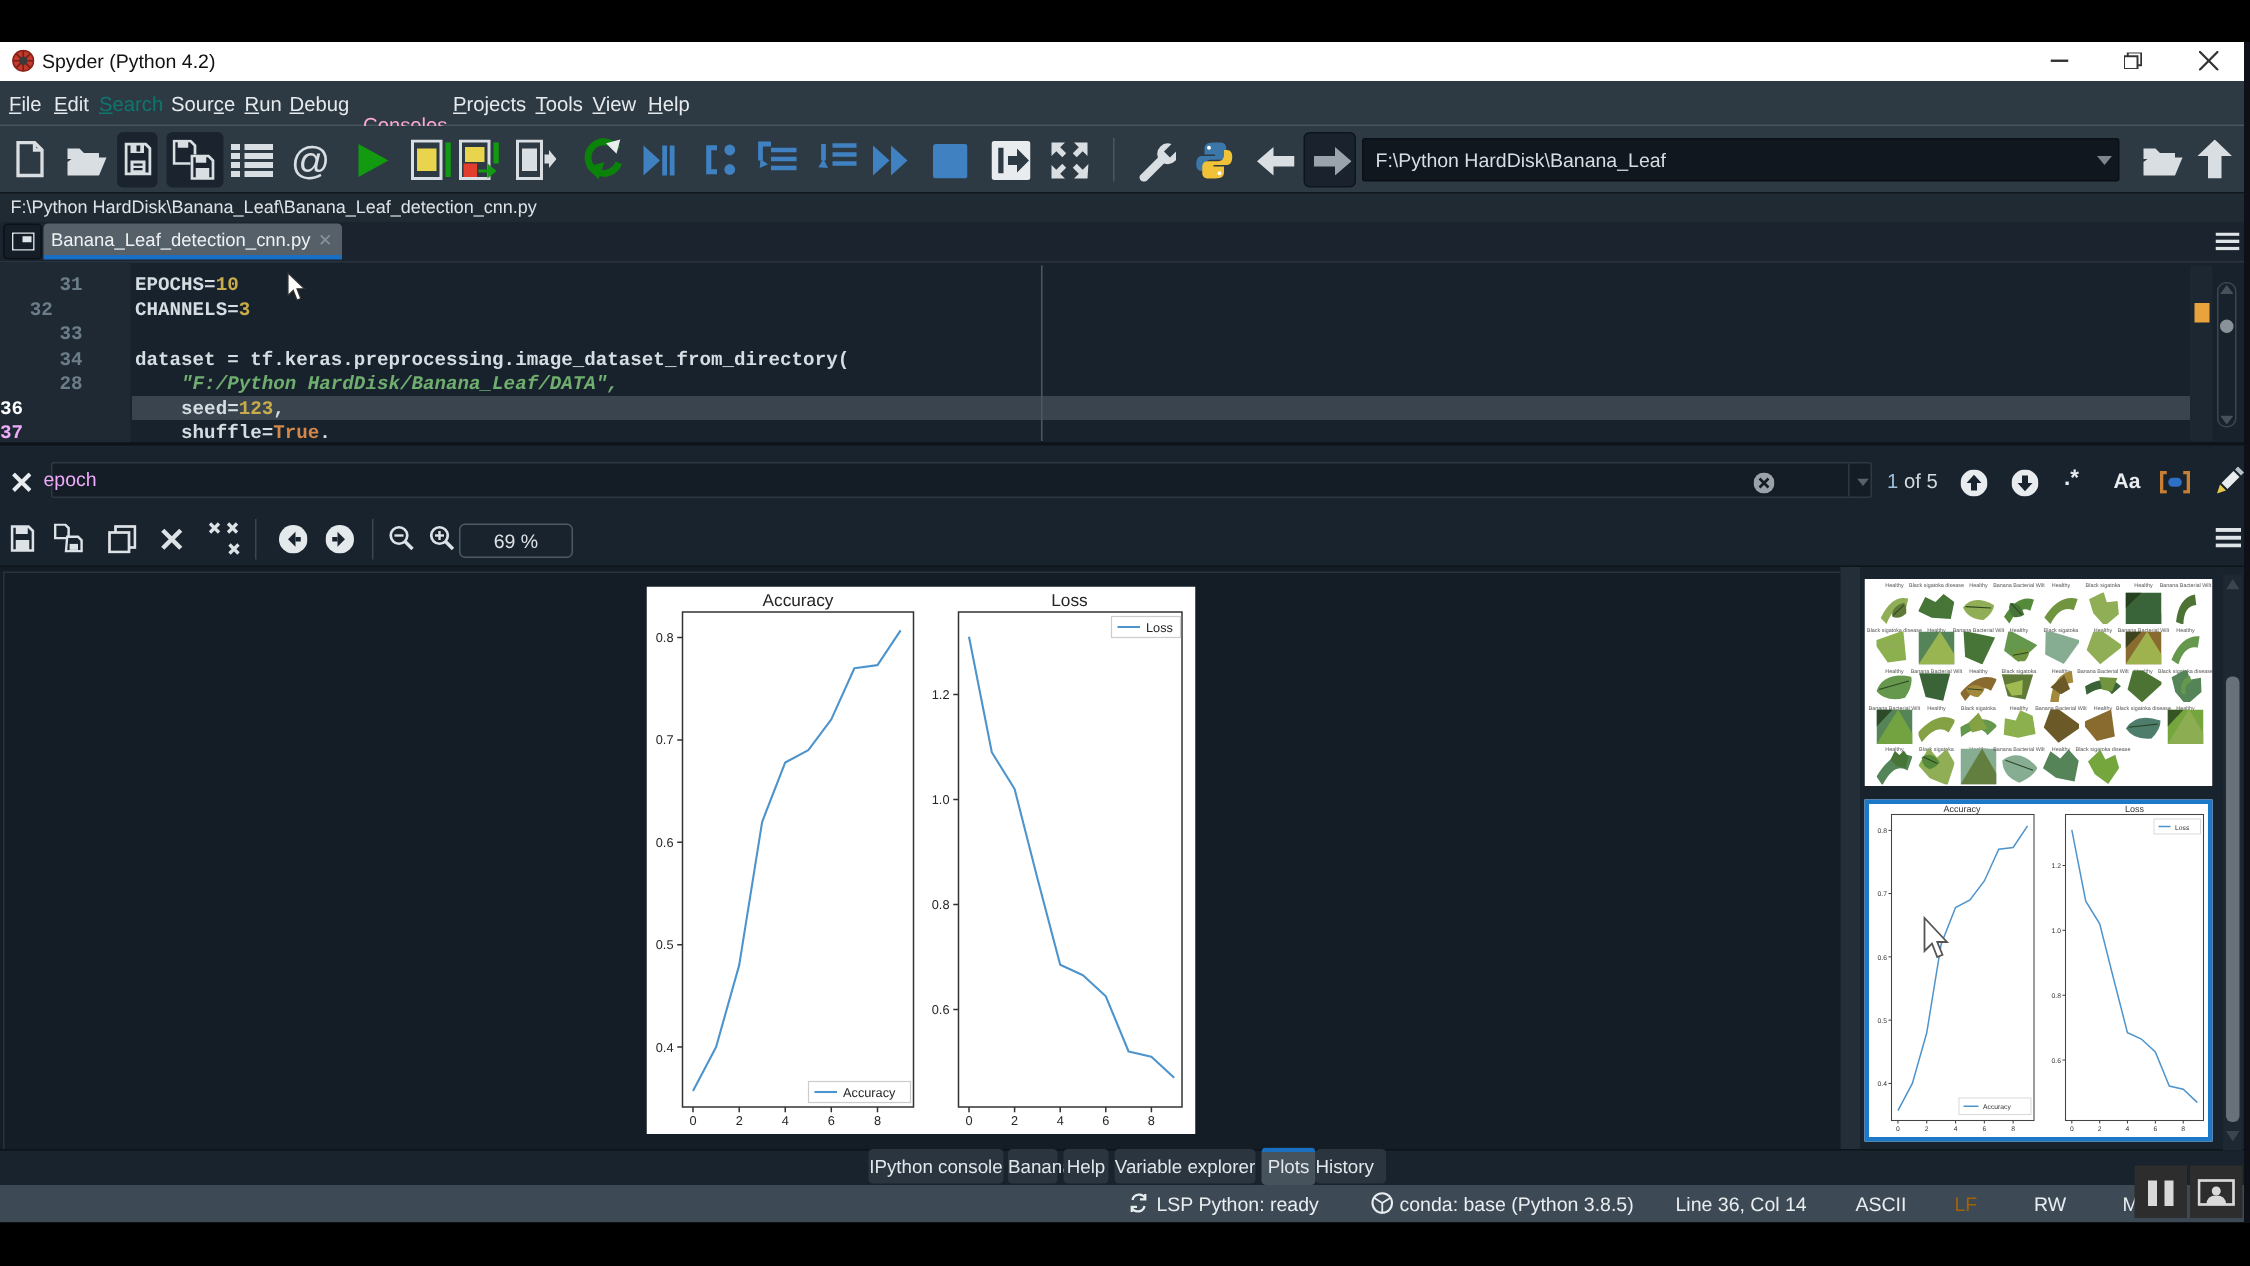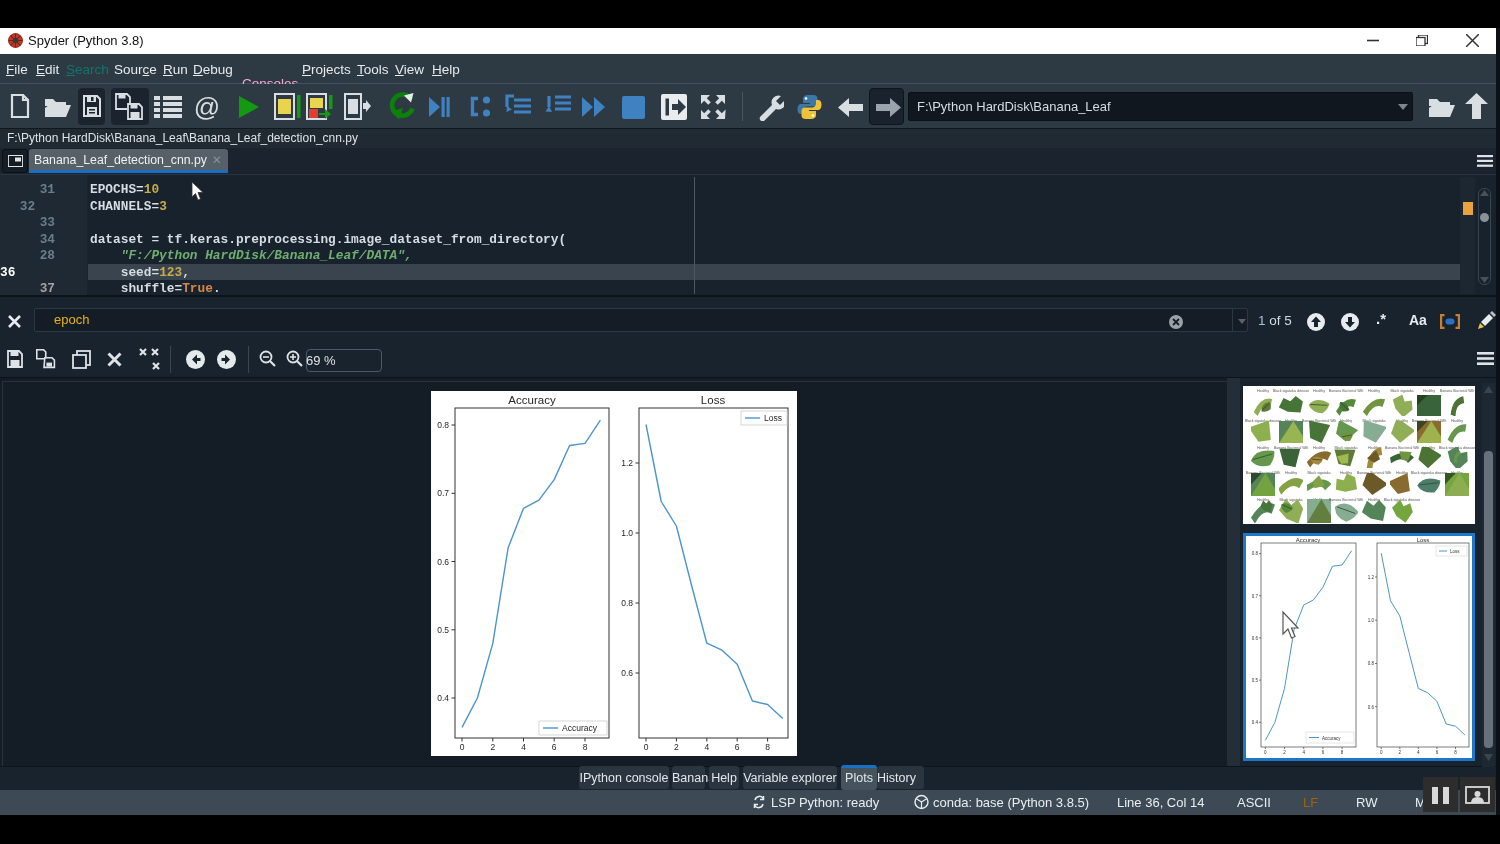--- a/index.html
+++ b/index.html
@@ -4,21 +4,21 @@
 body{width:1500px;height:844px;background:#000;overflow:hidden;position:relative;font-family:'Liberation Sans',sans-serif}
 .abs{position:absolute}
 </style></head><body>
 <div class="abs" style="left:0;top:28px;width:1500px;height:26px;background:#fff"></div>
 <svg style="position:absolute;left:8px;top:33px;" width="15" height="15" viewBox="0 0 15 15">
     <circle cx="7.5" cy="7.5" r="7" fill="#c23a2c"></circle>
     <path d="M7.5 0.5 V14.5 M0.5 7.5 H14.5 M2.6 2.6 L12.4 12.4 M12.4 2.6 L2.6 12.4" stroke="#7a1f16" stroke-width="1.1"></path>
     <circle cx="7.5" cy="7.5" r="2.8" fill="#3a3a3a"></circle>
     <circle cx="7.5" cy="7.5" r="6.9" fill="none" stroke="#8a2419" stroke-width="1"></circle>
   </svg>
-<div class="abs" style="left:28px;top:33px;font:13px 'Liberation Sans',sans-serif;color:#111">Spyder (Python 3.8)</div>
+<div class="abs" style="left:28px;top:33px;font:13px 'Liberation Sans',sans-serif;color:#111">Spyder (Python 4.2)</div>
 <svg style="position:absolute;left:1367px;top:39px;" width="12" height="3" viewBox="0 0 12 3">
     <rect width="12" height="1.6" y="0.7" fill="#333"></rect>
   </svg>
 <svg style="position:absolute;left:1416px;top:35px;" width="12" height="11" viewBox="0 0 12 11">
     <rect x="2.5" y="0" width="9" height="8.5" fill="none" stroke="#333" stroke-width="1.3"></rect>
     <rect x="0" y="2.5" width="9" height="8.5" fill="#fff" stroke="#333" stroke-width="1.3"></rect>
   </svg>
 <svg style="position:absolute;left:1466px;top:34px;" width="13" height="13" viewBox="0 0 13 13">
     <path d="M0 0 L13 13 M13 0 L0 13" stroke="#333" stroke-width="1.5"></path>
   </svg>
@@ -193,21 +193,21 @@
 <div class="abs" style="left:0;top:174px;width:1500px;height:121px;background:#18222c;border-top:1px solid #2a343e"></div>
 <div class="abs" style="left:0;top:175px;width:87px;height:120px;background:#1f2933"></div>
 <div class="abs" style="left:88px;top:264px;width:1372px;height:16px;background:#3a444e"></div>
 <div class="abs" style="left:694px;top:177px;width:1px;height:117px;background:#4a5862"></div>
 <div class="abs" style="left:0;top:182.0px;width:55px;text-align:right;font:bold 12.8px 'Liberation Mono',monospace;color:#6b7d89">31</div>
 <div class="abs" style="left:0;top:198.5px;width:55px;text-align:center;font:bold 12.8px 'Liberation Mono',monospace;color:#6b7d89">32</div>
 <div class="abs" style="left:0;top:215.0px;width:55px;text-align:right;font:bold 12.8px 'Liberation Mono',monospace;color:#6b7d89">33</div>
 <div class="abs" style="left:0;top:231.5px;width:55px;text-align:right;font:bold 12.8px 'Liberation Mono',monospace;color:#6b7d89">34</div>
 <div class="abs" style="left:0;top:248.0px;width:55px;text-align:right;font:bold 12.8px 'Liberation Mono',monospace;color:#6b7d89">28</div>
 <div class="abs" style="left:0;top:264.5px;width:55px;text-align:left;font:bold 12.8px 'Liberation Mono',monospace;color:#ffffff">36</div>
-<div class="abs" style="left:0;top:281.0px;width:55px;text-align:right;font:bold 12.8px 'Liberation Mono',monospace;color:#a3a3a3">37</div>
+<div class="abs" style="left:0;top:281.0px;width:55px;text-align:left;font:bold 12.8px 'Liberation Mono',monospace;color:#f0abfc">37</div>
 <div class="abs" style="left:90px;top:182.0px;font:bold 12.8px 'Liberation Mono',monospace;white-space:pre"><span style="color:#d5dde3;">EPOCHS=</span><span style="color:#c8ab4a;">10</span></div>
 <div class="abs" style="left:90px;top:198.5px;font:bold 12.8px 'Liberation Mono',monospace;white-space:pre"><span style="color:#d5dde3;">CHANNELS=</span><span style="color:#c8ab4a;">3</span></div>
 <div class="abs" style="left:90px;top:231.5px;font:bold 12.8px 'Liberation Mono',monospace;white-space:pre"><span style="color:#d5dde3;">dataset = tf.keras.preprocessing.image_dataset_from_directory(</span></div>
 <div class="abs" style="left:90px;top:248.0px;font:bold 12.8px 'Liberation Mono',monospace;white-space:pre"><span style="color:#d5dde3;">    </span><span style="color:#6fae6f;font-style:italic">"F:/Python HardDisk/Banana_Leaf/DATA",</span></div>
 <div class="abs" style="left:90px;top:264.5px;font:bold 12.8px 'Liberation Mono',monospace;white-space:pre"><span style="color:#d5dde3;">    seed=</span><span style="color:#c8ab4a;">123</span><span style="color:#d5dde3;">,</span></div>
 <div class="abs" style="left:90px;top:281.0px;font:bold 12.8px 'Liberation Mono',monospace;white-space:pre"><span style="color:#d5dde3;">    shuffle=</span><span style="color:#d2884b;">True</span><span style="color:#d5dde3;">.</span></div>
 <svg style="position:absolute;left:191px;top:181px;" width="13" height="20" viewBox="0 0 13 20">
     <path d="M1 1 L1 16 L4.5 12.5 L7 19 L9.5 18 L7 11.5 L12 11.5 z" fill="#fff" stroke="#333" stroke-width="0.8"></path>
   </svg>
 <div class="abs" style="left:1460px;top:177px;width:15px;height:117px;background:#1d2731"></div>
@@ -218,21 +218,21 @@
     <path d="M4.5 0 L9 6 H0 z" fill="#45525c"></path>
   </svg>
 <svg style="position:absolute;left:1480px;top:277px;" width="9" height="6" viewBox="0 0 9 6">
     <path d="M4.5 6 L9 0 H0 z" fill="#45525c"></path>
   </svg>
 <div class="abs" style="left:0;top:295px;width:1500px;height:43px;background:#19232d;border-top:2px solid #0c1319"></div>
 <svg style="position:absolute;left:8px;top:315px;" width="13" height="13" viewBox="0 0 13 13">
     <path d="M1 1 L12 12 M12 1 L1 12" stroke="#e8ecef" stroke-width="2.6"></path>
   </svg>
 <div class="abs" style="left:34px;top:308px;width:1214px;height:24px;background:#141d26;border:1px solid #2b3945;border-radius:2px"></div>
-<div class="abs" style="left:54px;top:312px;font:13px 'Liberation Sans',sans-serif;color:#eab308">epoch</div>
+<div class="abs" style="left:29px;top:312px;font:13px 'Liberation Sans',sans-serif;color:#f0abfc">epoch</div>
 <svg style="position:absolute;left:1169px;top:315px;" width="14" height="14" viewBox="0 0 14 14">
     <circle cx="7" cy="7" r="7" fill="#9aa1a8"></circle>
     <path d="M4 4 L10 10 M10 4 L4 10" stroke="#141d26" stroke-width="1.8"></path>
   </svg>
 <div class="abs" style="left:1232px;top:309px;width:1px;height:22px;background:#2b3945"></div>
 <svg style="position:absolute;left:1238px;top:319px;" width="8" height="5" viewBox="0 0 8 5">
     <path d="M0 0 h8 l-4 5 z" fill="#596269"></path>
   </svg>
 <div class="abs" style="left:1258px;top:313px;font:13.5px 'Liberation Sans',sans-serif;color:#d3dadf"><span style="color:#9fc0da">1</span> of 5</div>
 <svg style="position:absolute;left:1307px;top:313px;" width="18" height="18" viewBox="0 0 18 18">
@@ -301,21 +301,21 @@
     <path d="M11 11 L16 16" stroke="#dde2e6" stroke-width="2.2"></path>
     <rect x="4" y="6.2" width="6" height="1.6" fill="#dde2e6"></rect>
   </svg>
 <svg style="position:absolute;left:286px;top:350px;" width="17" height="17" viewBox="0 0 17 17">
     <circle cx="7" cy="7" r="5.5" fill="none" stroke="#dde2e6" stroke-width="1.8"></circle>
     <path d="M11 11 L16 16" stroke="#dde2e6" stroke-width="2.2"></path>
     <rect x="4" y="6.2" width="6" height="1.6" fill="#dde2e6"></rect>
     <rect x="6.2" y="4" width="1.6" height="6" fill="#dde2e6"></rect>
   </svg>
 <div class="abs" style="left:306px;top:349px;width:76px;height:23px;border:1px solid #4c5a66;border-radius:4px"></div>
-<div class="abs" style="left:306px;top:353px;width:76px;text-align:left;font:13px 'Liberation Sans',sans-serif;color:#dde2e6">69 %</div>
+<div class="abs" style="left:306px;top:353px;width:76px;text-align:center;font:13px 'Liberation Sans',sans-serif;color:#dde2e6">69 %</div>
 <svg style="position:absolute;left:1477px;top:352px;" width="17" height="13" viewBox="0 0 17 13">
     <rect y="0" width="17" height="2.6" fill="#dfe4e8"></rect>
     <rect y="5.2" width="17" height="2.6" fill="#dfe4e8"></rect>
     <rect y="10.4" width="17" height="2.6" fill="#dfe4e8"></rect>
   </svg>
 <div class="abs" style="left:0;top:378px;width:1500px;height:389px;background:#141d26"></div>
 <div class="abs" style="left:2px;top:381px;width:1225px;height:1px;background:#27333f"></div>
 <div class="abs" style="left:2px;top:381px;width:1px;height:385px;background:#27333f"></div>
 <div class="abs" style="left:1227px;top:378px;width:13px;height:389px;background:#232e39"></div>
 <div class="abs" style="left:1240px;top:378px;width:256px;height:389px;background:#19232d"></div>

